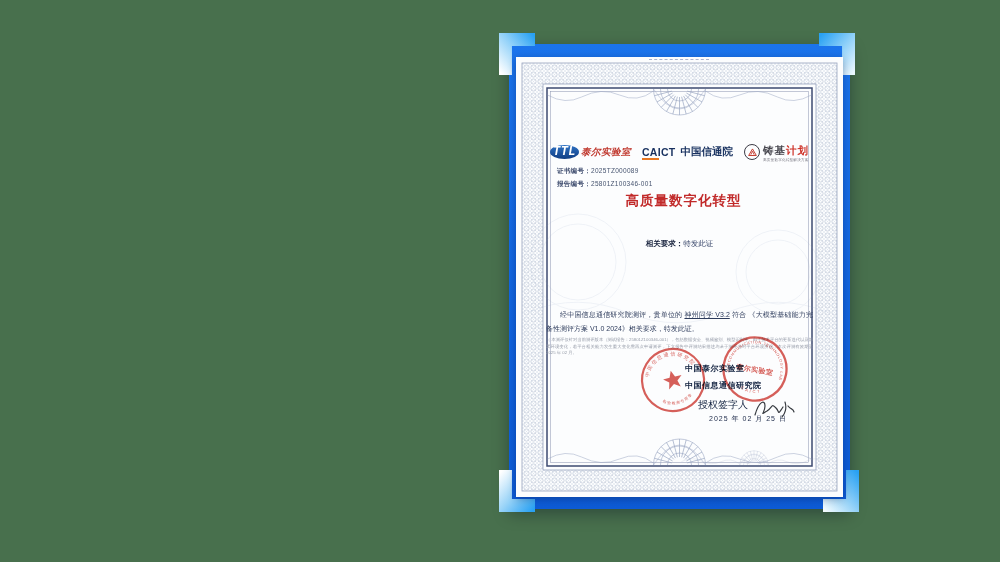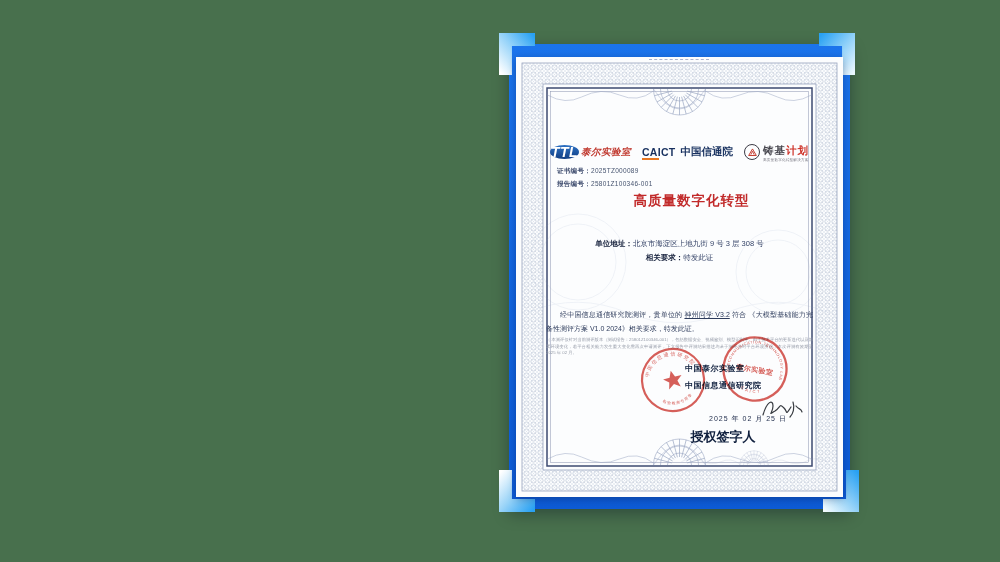--- a/index.html
+++ b/index.html
@@ -29,60 +29,60 @@
   .stamps{mix-blend-mode:multiply;pointer-events:none;}
   .tick{position:absolute;left:133px;top:2px;width:60px;height:0;
         border-top:1px dashed #8794BC;opacity:.7;}
   
   .logos-row{position:absolute;left:34px;top:82px;width:259px;height:26px;
              display:flex;justify-content:space-between;align-items:center;}
   .logo-tll{display:flex;align-items:center;gap:2px;}
   .tll-oval{display:inline-flex;align-items:center;justify-content:center;
             width:29px;height:14px;border-radius:50%;
             background:linear-gradient(180deg,#2E72C4,#113E84);
-            color:#fff;font-size:14px;font-weight:bold;font-style:italic;letter-spacing:.5px;}
+            color:#fff;font-size:12px;font-weight:bold;font-style:italic;letter-spacing:.5px;font-family:Liberation Mono, monospace;}
   .tll-script{font-family:"DejaVu Serif",serif;font-style:italic;font-weight:bold;
               font-size:9.5px;color:#C0392F;letter-spacing:.5px;white-space:nowrap;}
   .logo-caict{display:flex;align-items:center;gap:5px;}
   .caict-abbr{position:relative;font-size:10.5px;font-weight:bold;color:#17305F;letter-spacing:.3px;}
   .caict-bar{position:absolute;left:0;bottom:-2px;width:17px;height:2px;background:#E87722;}
   .caict-cn{font-size:10.5px;font-weight:bold;color:#17305F;white-space:nowrap;}
   .logo-zhuji{display:flex;align-items:center;gap:3px;}
   .zhuji-icon{width:16px;height:16px;border:1.4px solid #3C3C46;border-radius:50%;
               display:inline-flex;align-items:center;justify-content:center;box-sizing:border-box;}
   .zhuji-col{display:flex;flex-direction:column;line-height:1;}
   .zhuji-words{white-space:nowrap;}
   .zj-dark{font-size:10.5px;font-weight:bold;color:#46464E;letter-spacing:1px;}
   .zj-red{font-size:10.5px;font-weight:bold;color:#CE3228;letter-spacing:1px;}
   .zj-tag{font-size:3.6px;color:#7A7A84;margin-top:1.5px;letter-spacing:.2px;white-space:nowrap;}
   
   .num-row{position:absolute;left:41px;font-size:6.5px;color:#46546F;letter-spacing:.3px;white-space:nowrap;}
   .num-row .num-label{font-weight:bold;color:#3E4C6E;}
   .num-cert{top:110px;} .num-report{top:123px;}
-  .cert-title{position:absolute;left:12px;width:100%;text-align:center;color:#C12A2A;
+  .cert-title{position:absolute;left:4px;width:100%;text-align:center;color:#C12A2A;
               font-weight:bold;font-size:13.5px;letter-spacing:1px;white-space:nowrap;}
   .title1{top:135px;} .title2{top:154px;}
   .fields{position:absolute;left:0;top:180px;width:100%;text-align:center;}
   .field-row{font-size:7.5px;line-height:13.8px;white-space:nowrap;}
   .field-label{font-weight:bold;color:#16213C;}
   .field-value{color:#364468;}
   
   .body-par{position:absolute;left:30px;top:251px;width:267px;font-size:7px;
             line-height:13.5px;color:#2E3C5C;text-align:justify;text-indent:14px;}
   .body-par .ul{text-decoration:underline;text-underline-offset:1px;}
   .footnote{position:absolute;left:30px;top:280px;width:267px;font-size:4.3px;
             line-height:1.55;color:#959BA8;text-align:justify;}
   
   .issuer-line{position:absolute;left:169px;width:150px;
                color:#10203E;font-weight:bold;letter-spacing:.5px;white-space:nowrap;}
   .issuer1{top:306px;font-size:8px;}
   .issuer2{top:323px;font-size:8px;}
   .sign-row{position:absolute;left:157px;top:340px;width:150px;display:flex;
             justify-content:center;align-items:flex-start;gap:4px;}
-  .sign-label{font-size:13px;font-weight:bold;color:#10203E;line-height:16px;white-space:nowrap;margin-top:32px;}
+  .sign-label{font-size:10px;font-weight:normal;color:#10203E;line-height:16px;white-space:nowrap;}
   .date-line{position:absolute;left:157px;top:357px;width:150px;text-align:center;
              font-size:7px;color:#24314F;letter-spacing:1px;white-space:nowrap;}
 </style>
 </head>
 <body>
 
 <div class="stage">
   <div class="frame"></div>
   <div class="corner tl"></div>
   <div class="corner tr"></div>
@@ -164,23 +164,20 @@
       <span class="num-label">证书编号：</span><span>2025TZ000089</span>
     </div>
     <div class="num-row num-report">
       <span class="num-label">报告编号：</span><span>25801Z100346-001</span>
     </div>
 
     <div class="cert-title title1">高质量数字化转型</div>
 
     <div class="fields">
       <div class="field-row">
-        <span class="field-label">单位地址：</span><span class="field-value">北京市海淀区上地九街 9 号 3 层 308 号</span>
-      </div>
-      <div class="field-row">
         <span class="field-label">相关要求：</span><span class="field-value">特发此证</span>
       </div>
     </div>
 
     <div class="body-par">
       <span>经中国信息通信研究院测评，贵单位的 </span><span class="ul">神州问学 V3.2</span><span> 符合 《大模型基础能力完备性测评方案 V1.0 2024》相关要求，特发此证。</span>
     </div>
 
     <div class="footnote">（ 本测评仅针对当前测评版本（测试报告：25801Z100346-001），包括数据安全、视频鉴别、模型识别等。由于技术平台的更新迭代以及部署环境变化，若平台相关能力发生重大变化需再次申请测评，下文报告中评测结果描述均基于测评当时平台环境所得，本次评测有效期至 2025 年 02 月。</div>
 

